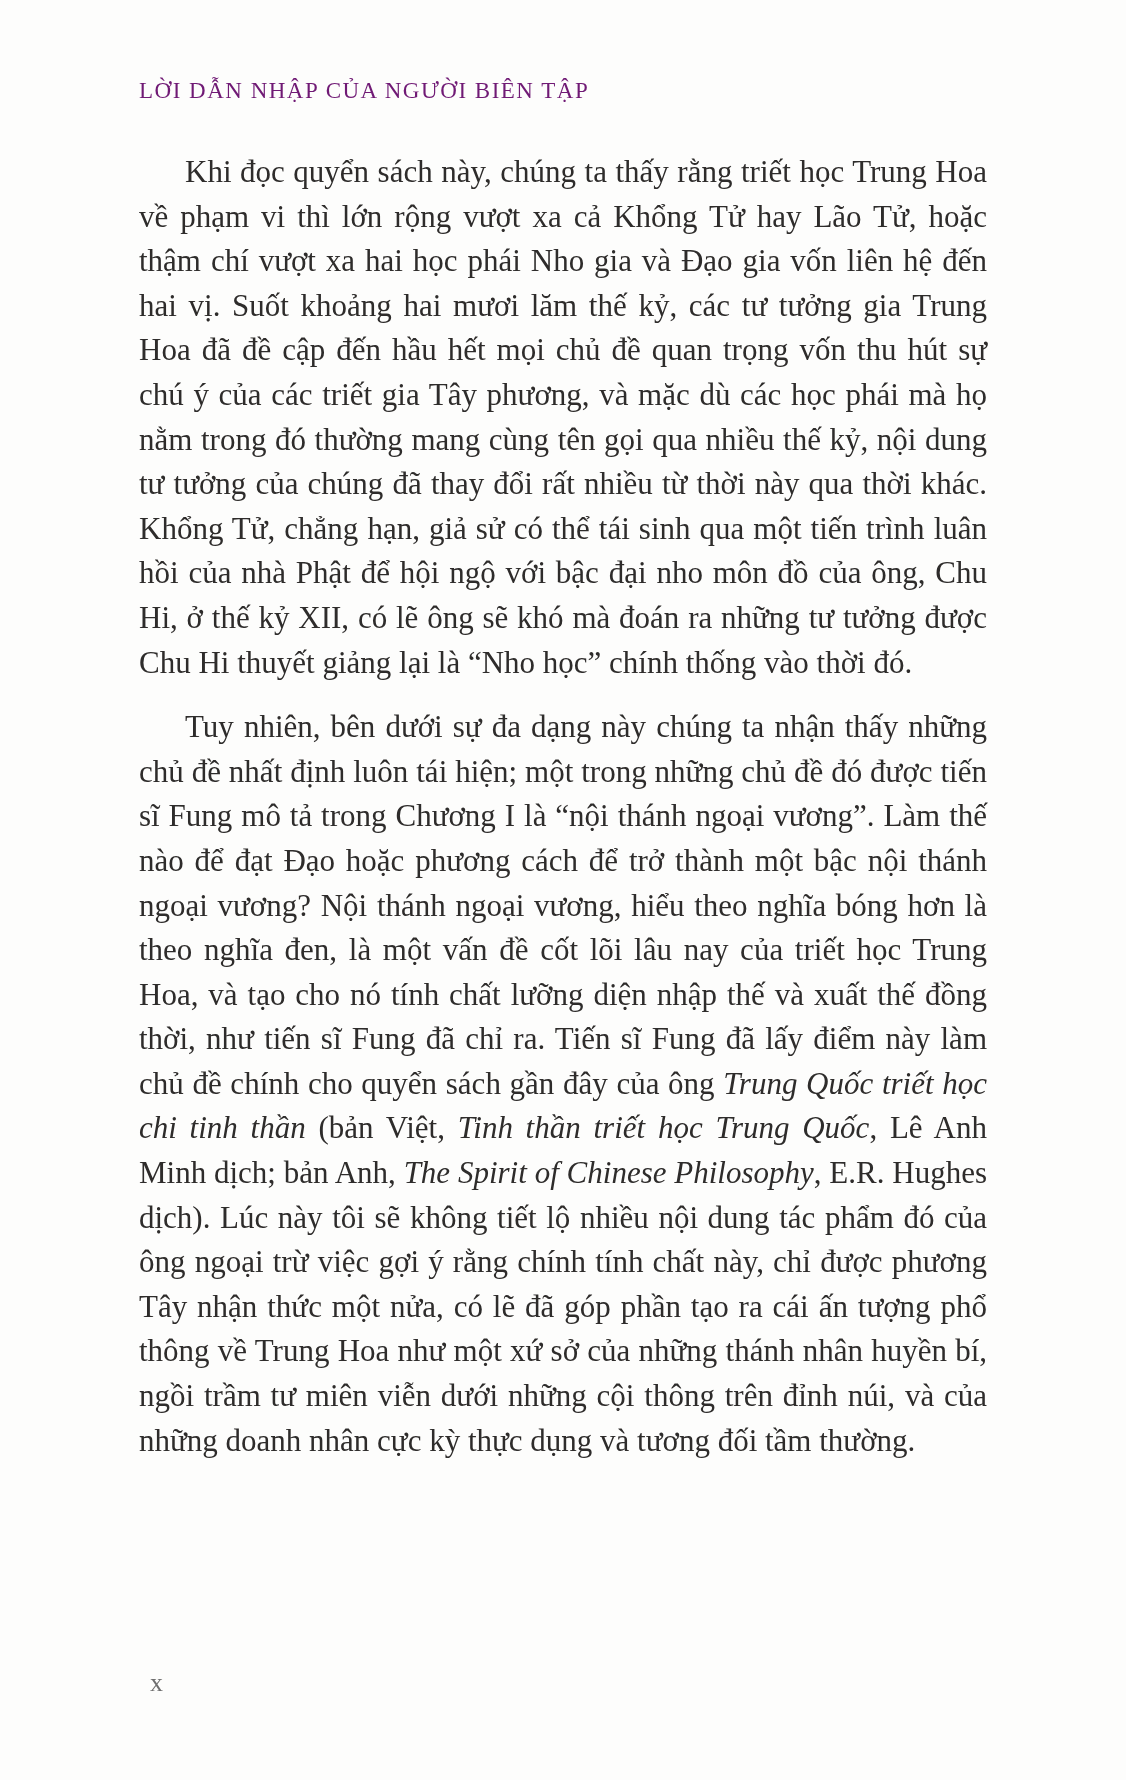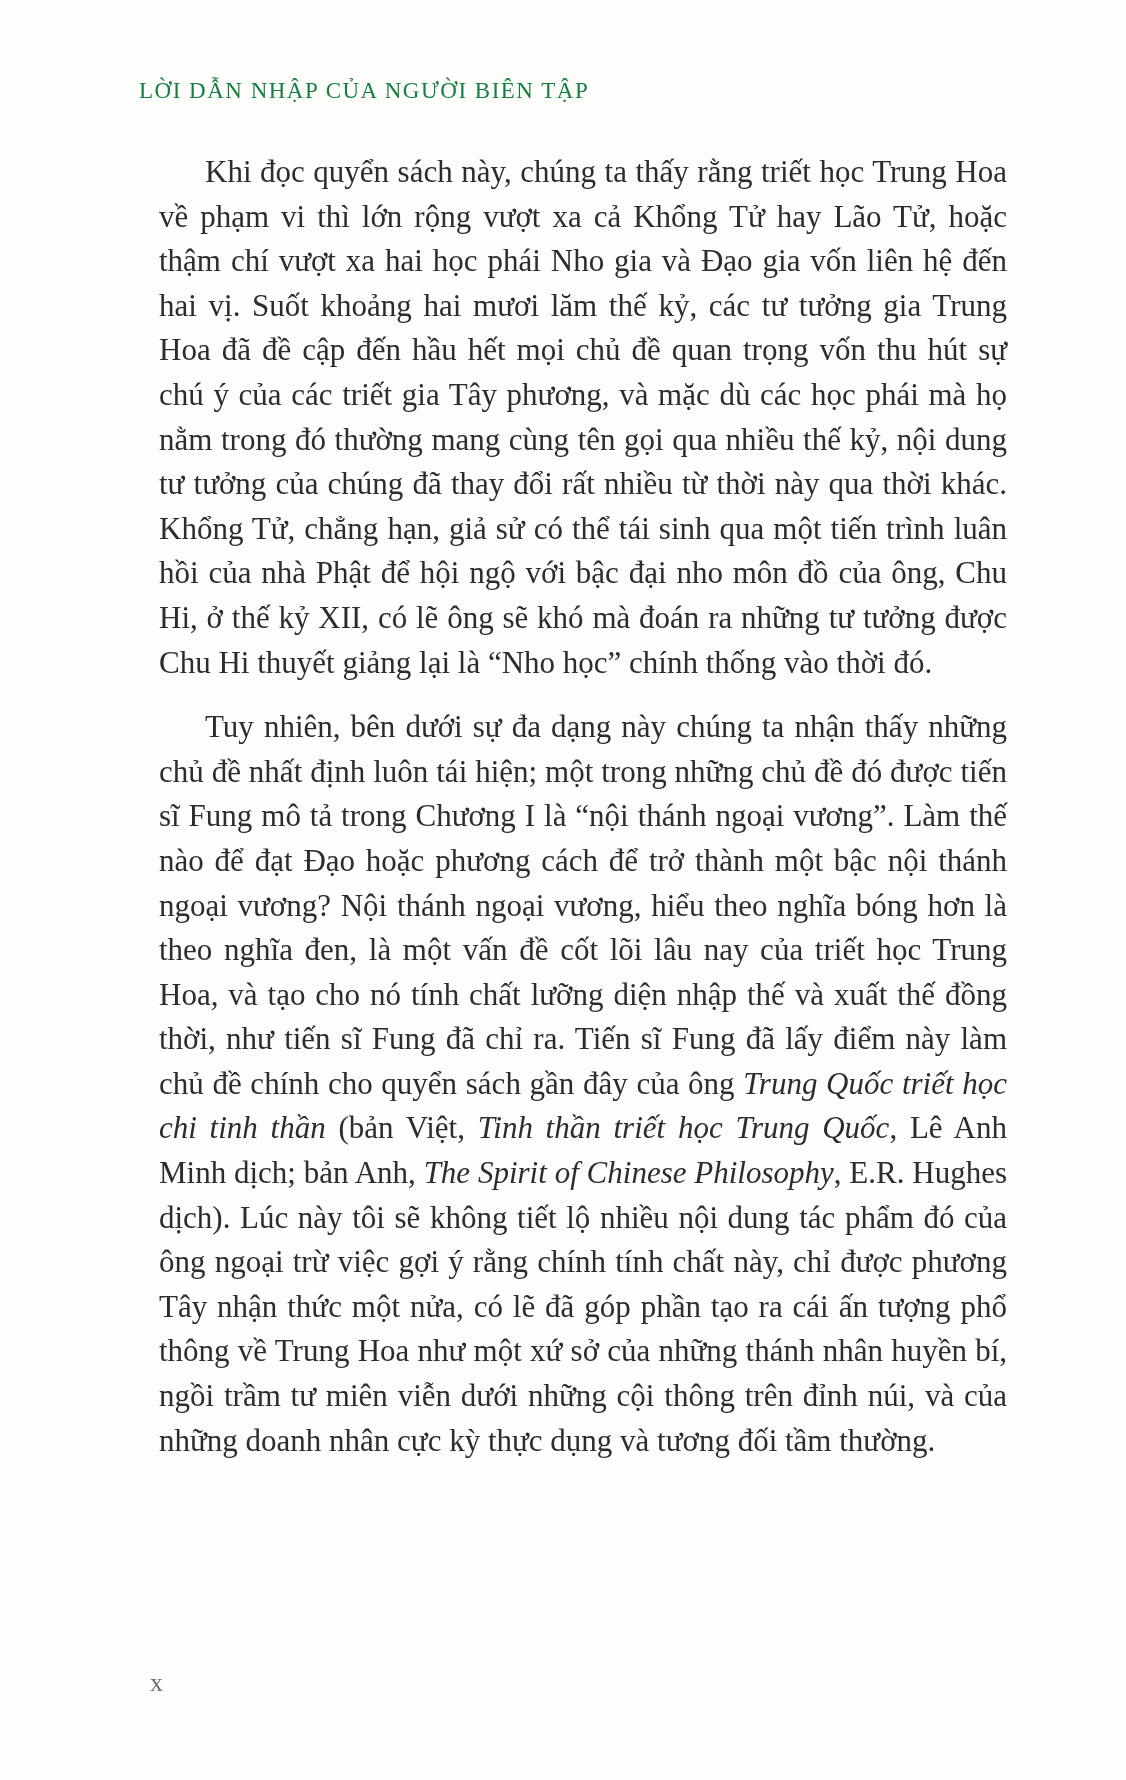--- a/index.html
+++ b/index.html
@@ -15,34 +15,33 @@
     font-family: "Liberation Serif", "DejaVu Serif", serif;
     color: #2e2c2b;
     overflow: hidden;
   }
   .running-header {
     position: absolute;
     top: 78px;
     left: 139px;
     font-size: 23px;
     letter-spacing: 1.5px;
-    color: #15803d;
+    color: #701a75;
     font-weight: 400;
     white-space: nowrap;
   }
   .body-text {
     position: absolute;
     top: 150px;
     left: 139px;
     width: 848px;
     font-size: 31px;
     line-height: 44.6px;
     text-align: justify;
     text-justify: inter-word;
-    margin-left: 20px;
   }
   .body-text p {
     margin: 0 0 20px 0;
     text-indent: 46px;
   }
   .body-text em {
     font-style: italic;
   }
   .page-number {
     position: absolute;

